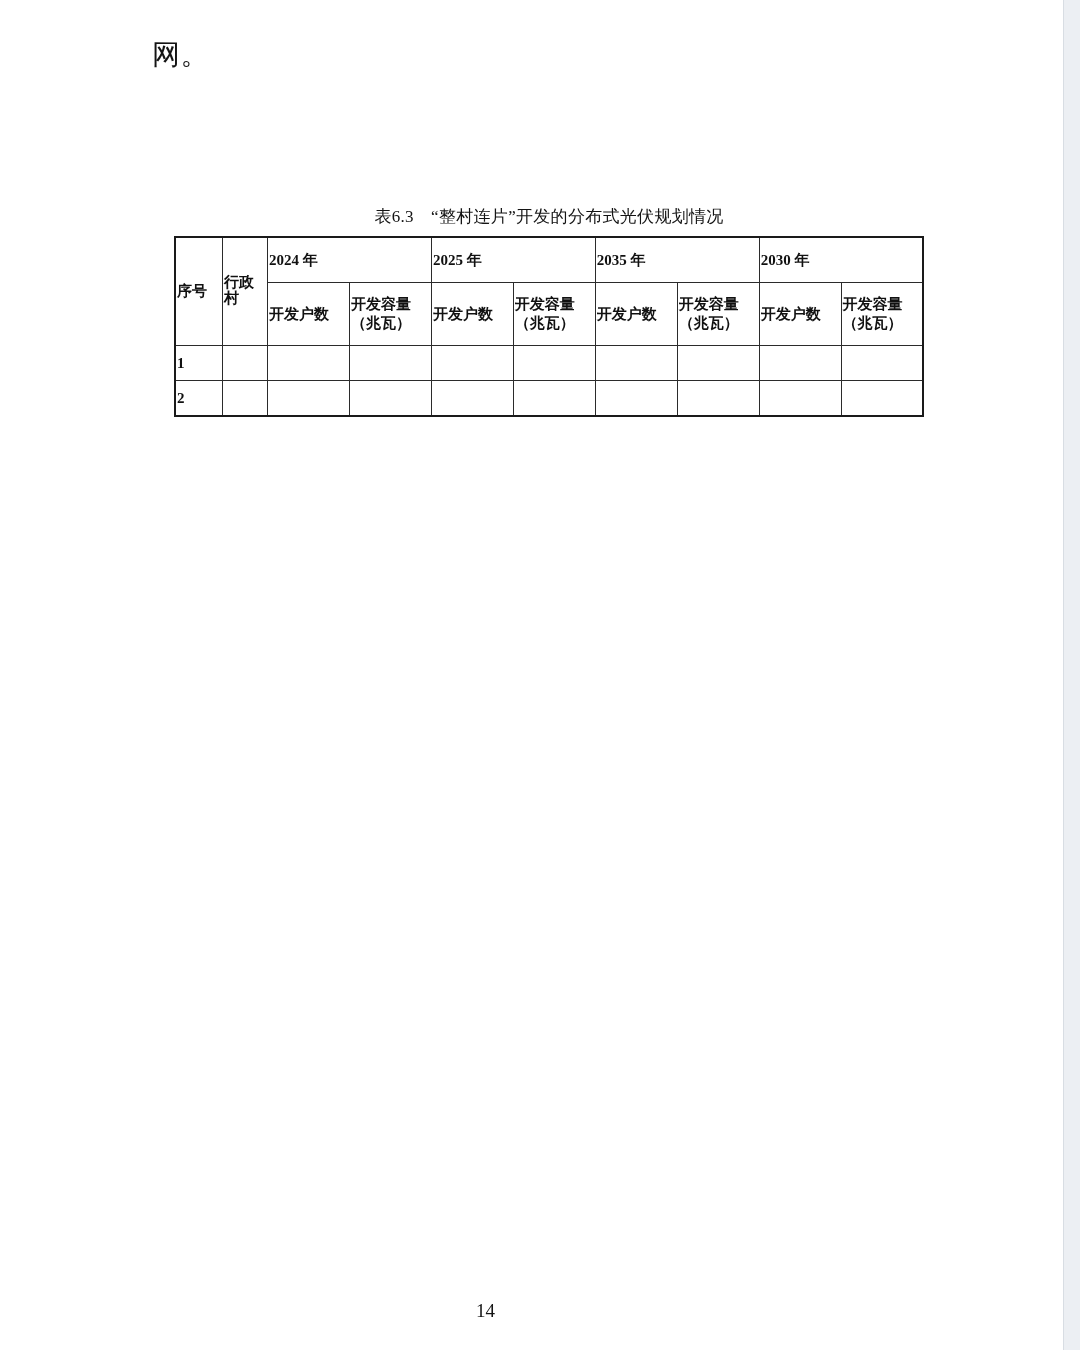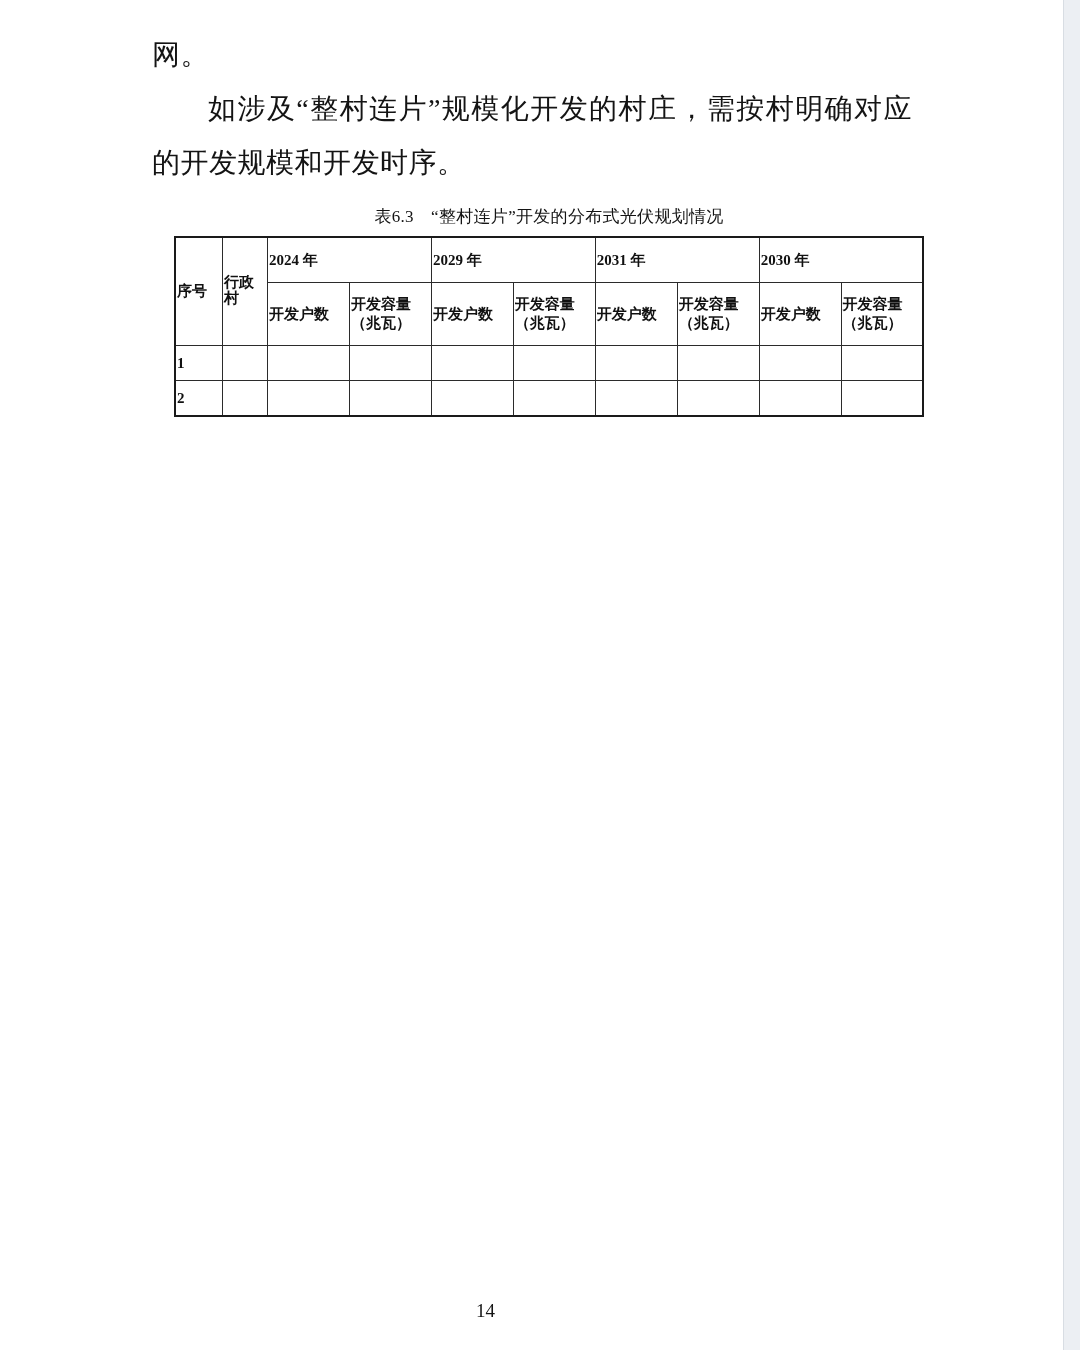--- a/index.html
+++ b/index.html
@@ -127,35 +127,34 @@
     color: #141414;
   }
 </style>
 </head>
 <body>
 
 <div class="page">
 
   <div class="body-text">
     <p class="para">网。</p>
-    <p class="para indent">如涉及“整村连片”规模化开发的村庄，需按村明确对应的开发规模和开发时序。</p>
   </div>
 
   <div class="table-wrap">
     <div class="table-caption">表6.3　“整村连片”开发的分布式光伏规划情况</div>
     <table class="plan">
       <tbody>
         <tr class="top-row">
           <td class="seq outer-left" rowspan="2">序号</td>
           <td class="village" rowspan="2">
             <span class="vtext">行政村</span>
           </td>
           <td class="yearhead" colspan="2">2024 年</td>
-          <td class="yearhead" colspan="2">2029 年</td>
-          <td class="yearhead" colspan="2">2031 年</td>
+          <td class="yearhead" colspan="2">2025 年</td>
+          <td class="yearhead" colspan="2">2035 年</td>
           <td class="yearhead outer-right" colspan="2">2030 年</td>
         </tr>
         <tr>
           <td class="sub">开发户数</td>
           <td class="sub">
             <div>开发容量</div>
             <div>（兆瓦）</div>
           </td>
           <td class="sub">开发户数</td>
           <td class="sub">

